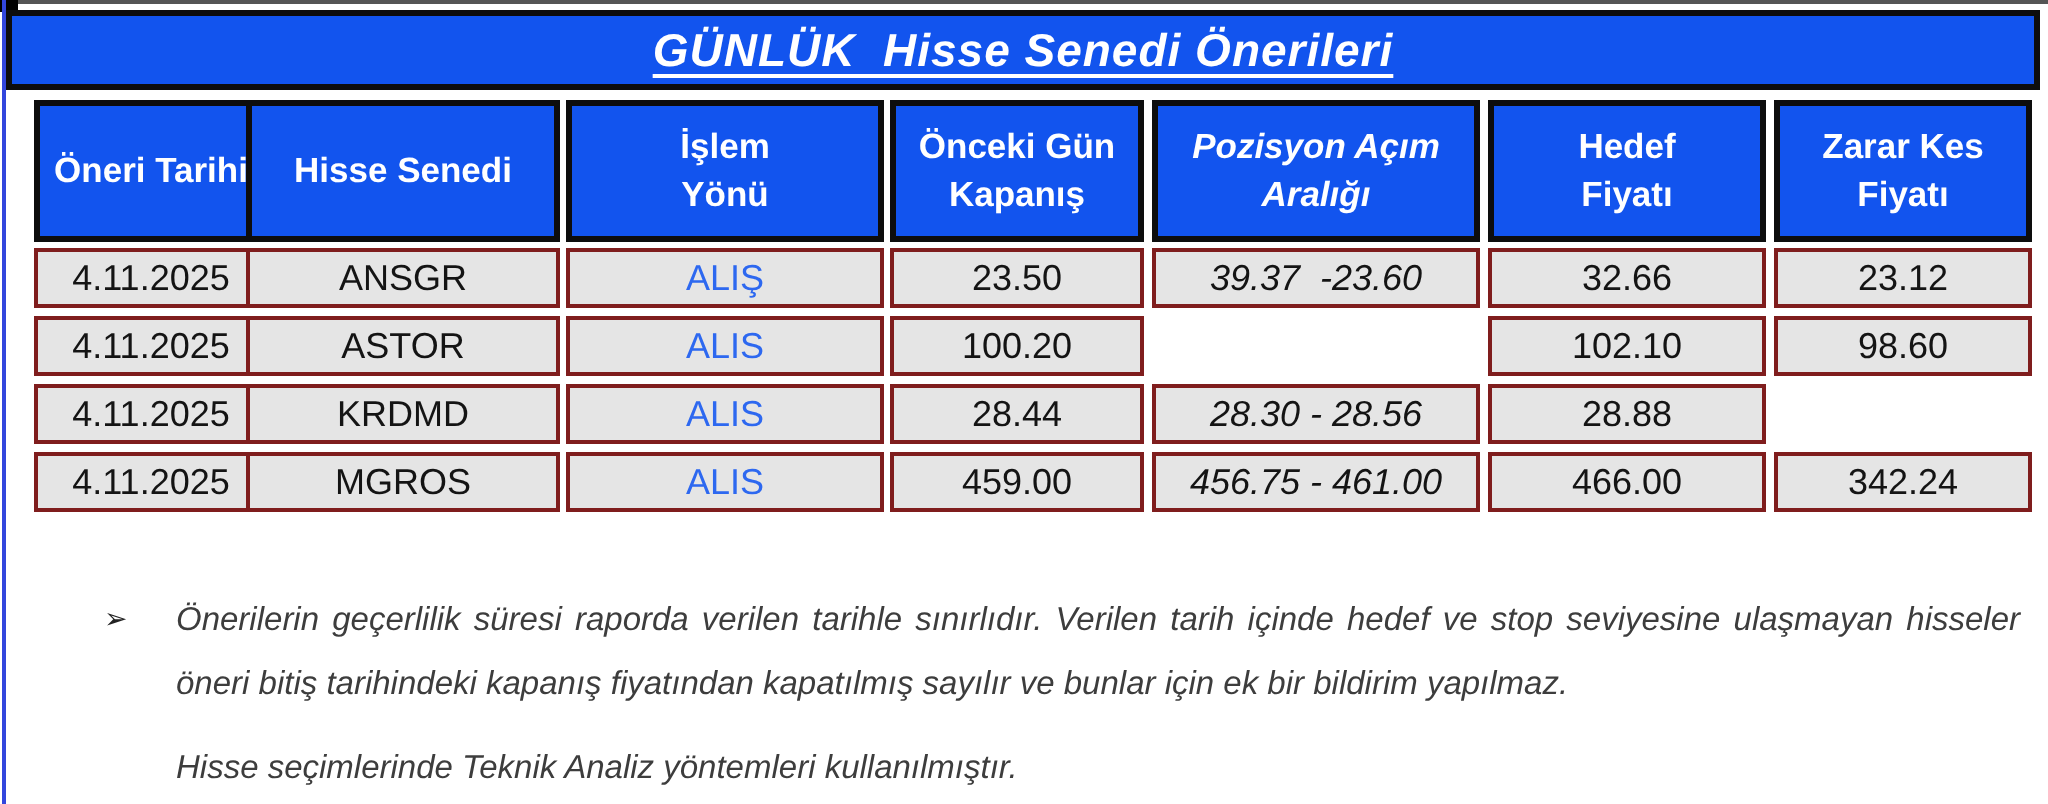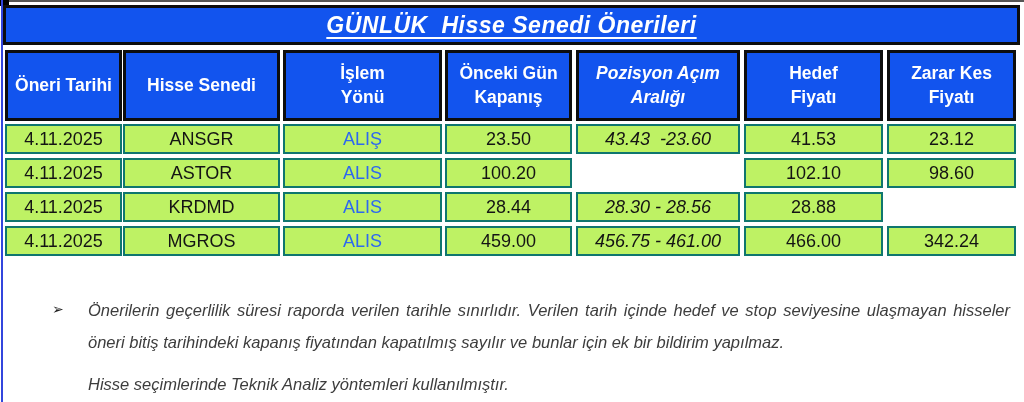--- a/index.html
+++ b/index.html
@@ -33,27 +33,27 @@
     display:flex;align-items:center;justify-content:center;
     text-align:center;
   }
   .hcell{
     top:50px;height:71px;
     background:#1254ee;border:3px solid #0d0d0d;
     color:#ffffff;font-weight:bold;font-size:17.5px;line-height:1.35;
     white-space:pre-line;
   }
   .dcell{
-    height:30px;background:#bef264;border:2px solid #0f766e;
+    height:30px;background:#e5e5e5;border:2px solid #7f1d1d;
     color:#141414;font-size:18px;white-space:pre;
   }
   .dir{color:#2d68f0;}
 
   
-  .c1{left:5px;width:117px;}
+  .c1{left:17px;width:117px;}
   .c2{left:123px;width:157px;}
   .c3{left:283px;width:159px;}
   .c4{left:445px;width:127px;}
   .c5{left:576px;width:164px;font-style:italic;}
   .c6{left:744px;width:139px;}
   .c7{left:887px;width:129px;}
   
   .r0{top:124px;} .r1{top:158px;} .r2{top:192px;} .r3{top:226px;}
 
   
@@ -92,22 +92,22 @@
 Aralığı</div>
   <div class="cell hcell c6">Hedef
 Fiyatı</div>
   <div class="cell hcell c7">Zarar Kes
 Fiyatı</div>
 
   <div class="cell dcell r0 c1">4.11.2025</div>
   <div class="cell dcell r0 c2">ANSGR</div>
   <div class="cell dcell dir r0 c3">ALIŞ</div>
   <div class="cell dcell r0 c4">23.50</div>
-  <div class="cell dcell r0 c5">43.43  -23.60</div>
-  <div class="cell dcell r0 c6">41.53</div>
+  <div class="cell dcell r0 c5">39.37  -23.60</div>
+  <div class="cell dcell r0 c6">32.66</div>
   <div class="cell dcell r0 c7">23.12</div>
 
   <div class="cell dcell r1 c1">4.11.2025</div>
   <div class="cell dcell r1 c2">ASTOR</div>
   <div class="cell dcell dir r1 c3">ALIS</div>
   <div class="cell dcell r1 c4">100.20</div>
   <div class="cell dcell r1 c6">102.10</div>
   <div class="cell dcell r1 c7">98.60</div>
 
   <div class="cell dcell r2 c1">4.11.2025</div>

